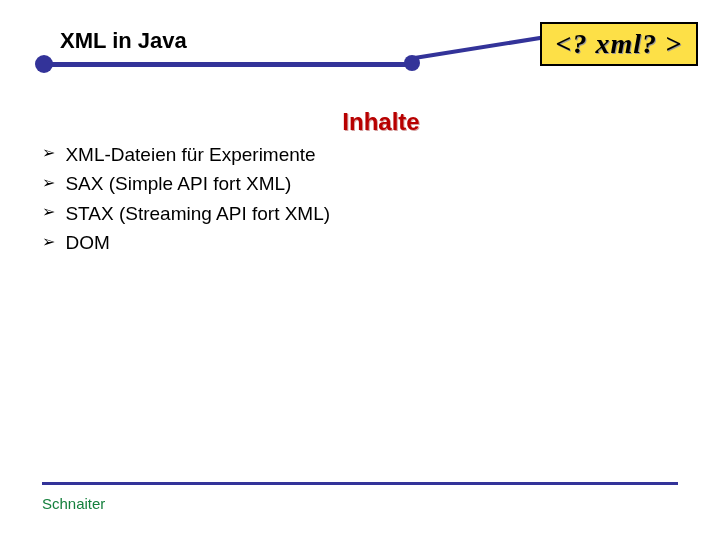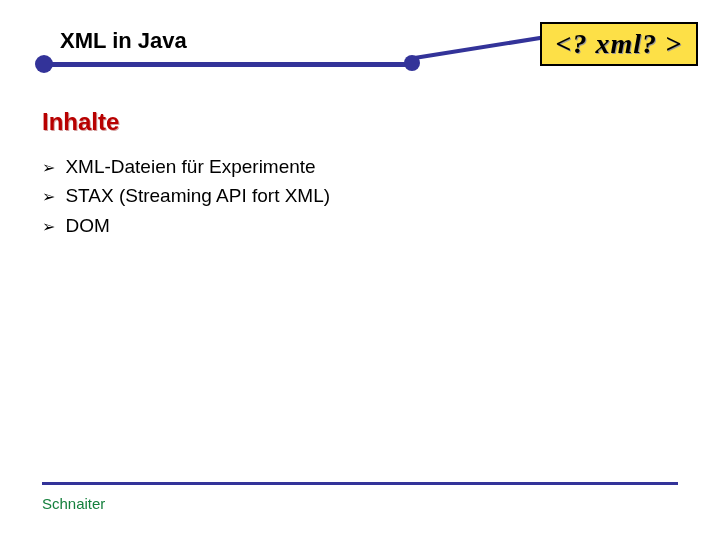--- a/index.html
+++ b/index.html
@@ -60,37 +60,38 @@
     position: absolute;
     width: 18px;
     height: 18px;
     background: #333399;
     border-radius: 50%;
   }
   .dot1 { left: 35px; top: 55px; }
   .dot2 { left: 404px; top: 55px; width: 16px; height: 16px; }
   .dot3 { left: 550px; top: 28px; width: 16px; height: 16px; }
   .section-title {
-    margin: 28px 0 16px 42px;
+    margin: 28px 0 4px 42px;
     font-size: 24px;
     font-weight: bold;
     color: #b80000;
     text-shadow: 1px 1px 0 #d6a0a0;
     font-family: Arial, sans-serif;
+    text-align: center;
   }
   .bullet-list {
     margin-left: 42px;
     list-style: none;
   }
   .bullet-list li {
     font-size: 19px;
     line-height: 1.55;
     color: #000;
     display: flex;
-    align-items: flex-end;
+    align-items: center;
   }
   .bullet-list li::before {
     content: "➢";
     color: #000;
     margin-right: 10px;
     font-size: 16px;
     position: relative;
     top: -1px;
   }
   .footer-line {
@@ -122,20 +123,23 @@
   <div class="dot dot3"></div>
 </div>
 
 <div class="section-title">Inhalte</div>
 
 <ul class="bullet-list">
   <li>
       <span>XML-Dateien für Experimente</span>
     </li>
   <li>
+      <span>SAX (Simple API fort XML)</span>
+    </li>
+  <li>
       <span>STAX (Streaming API fort XML)</span>
     </li>
   <li>
       <span>DOM</span>
     </li>
 </ul>
 
 <div class="footer-line"></div>
 <div class="footer-text">Schnaiter</div>
 

